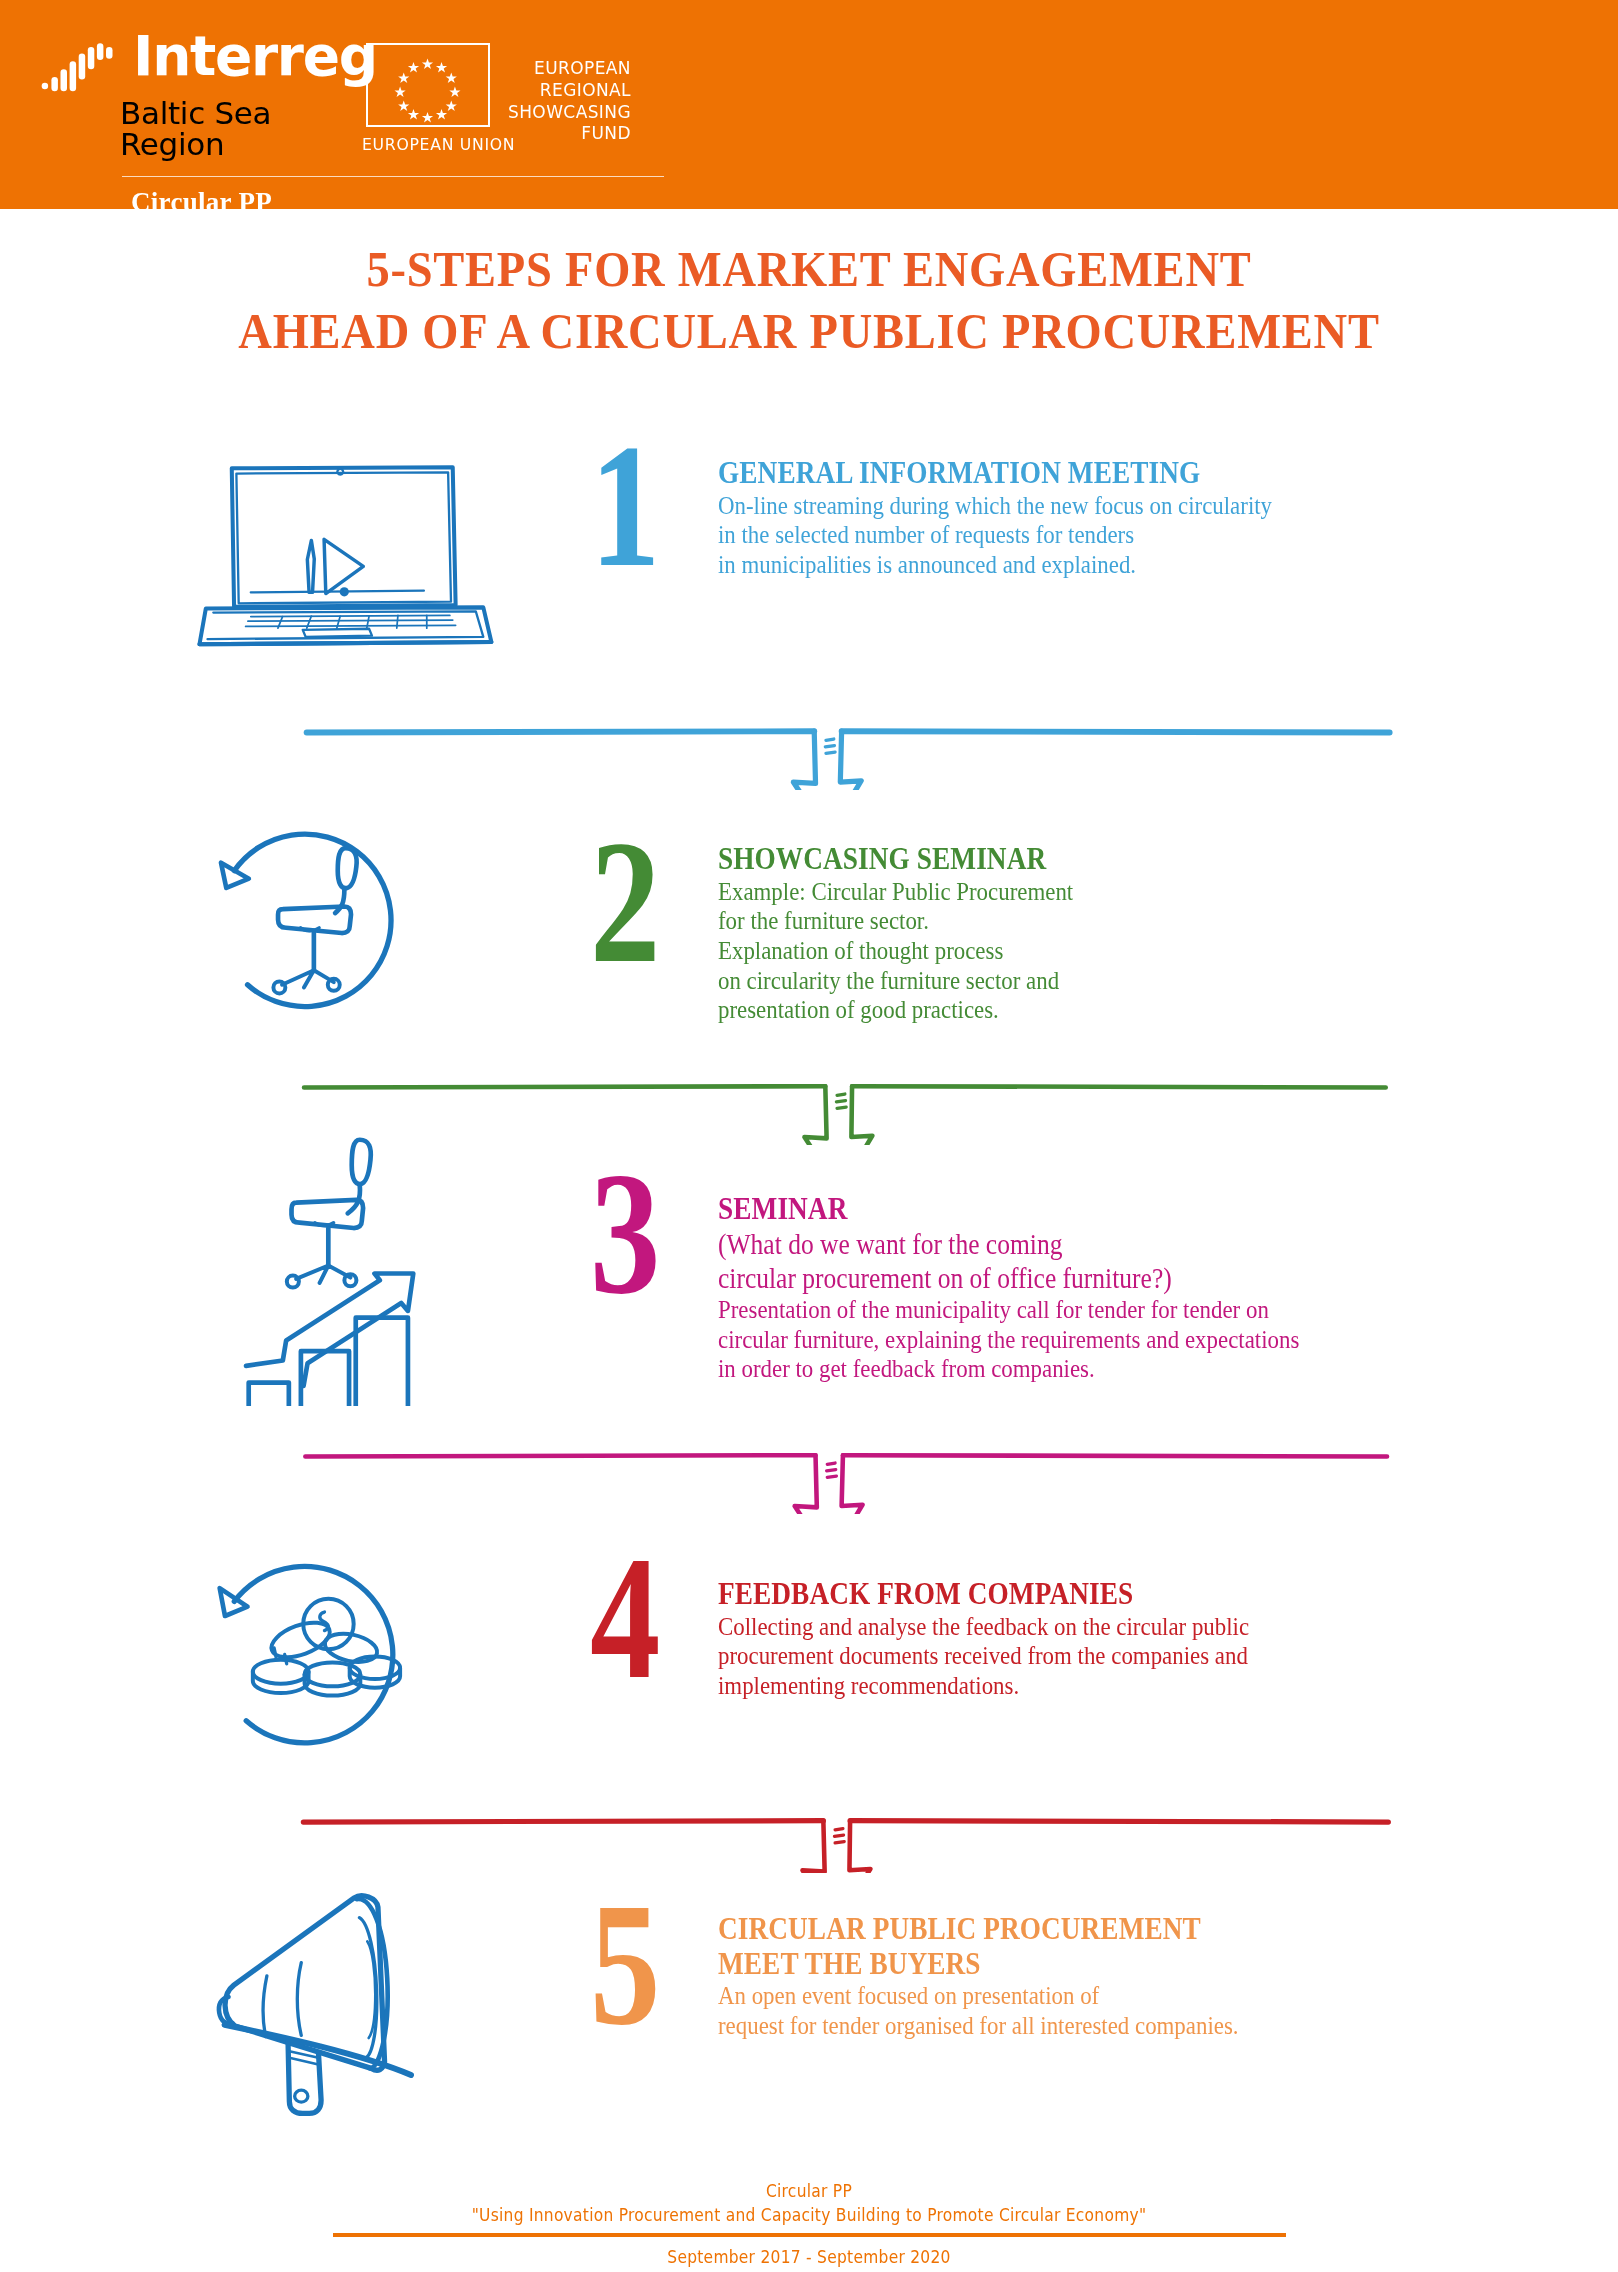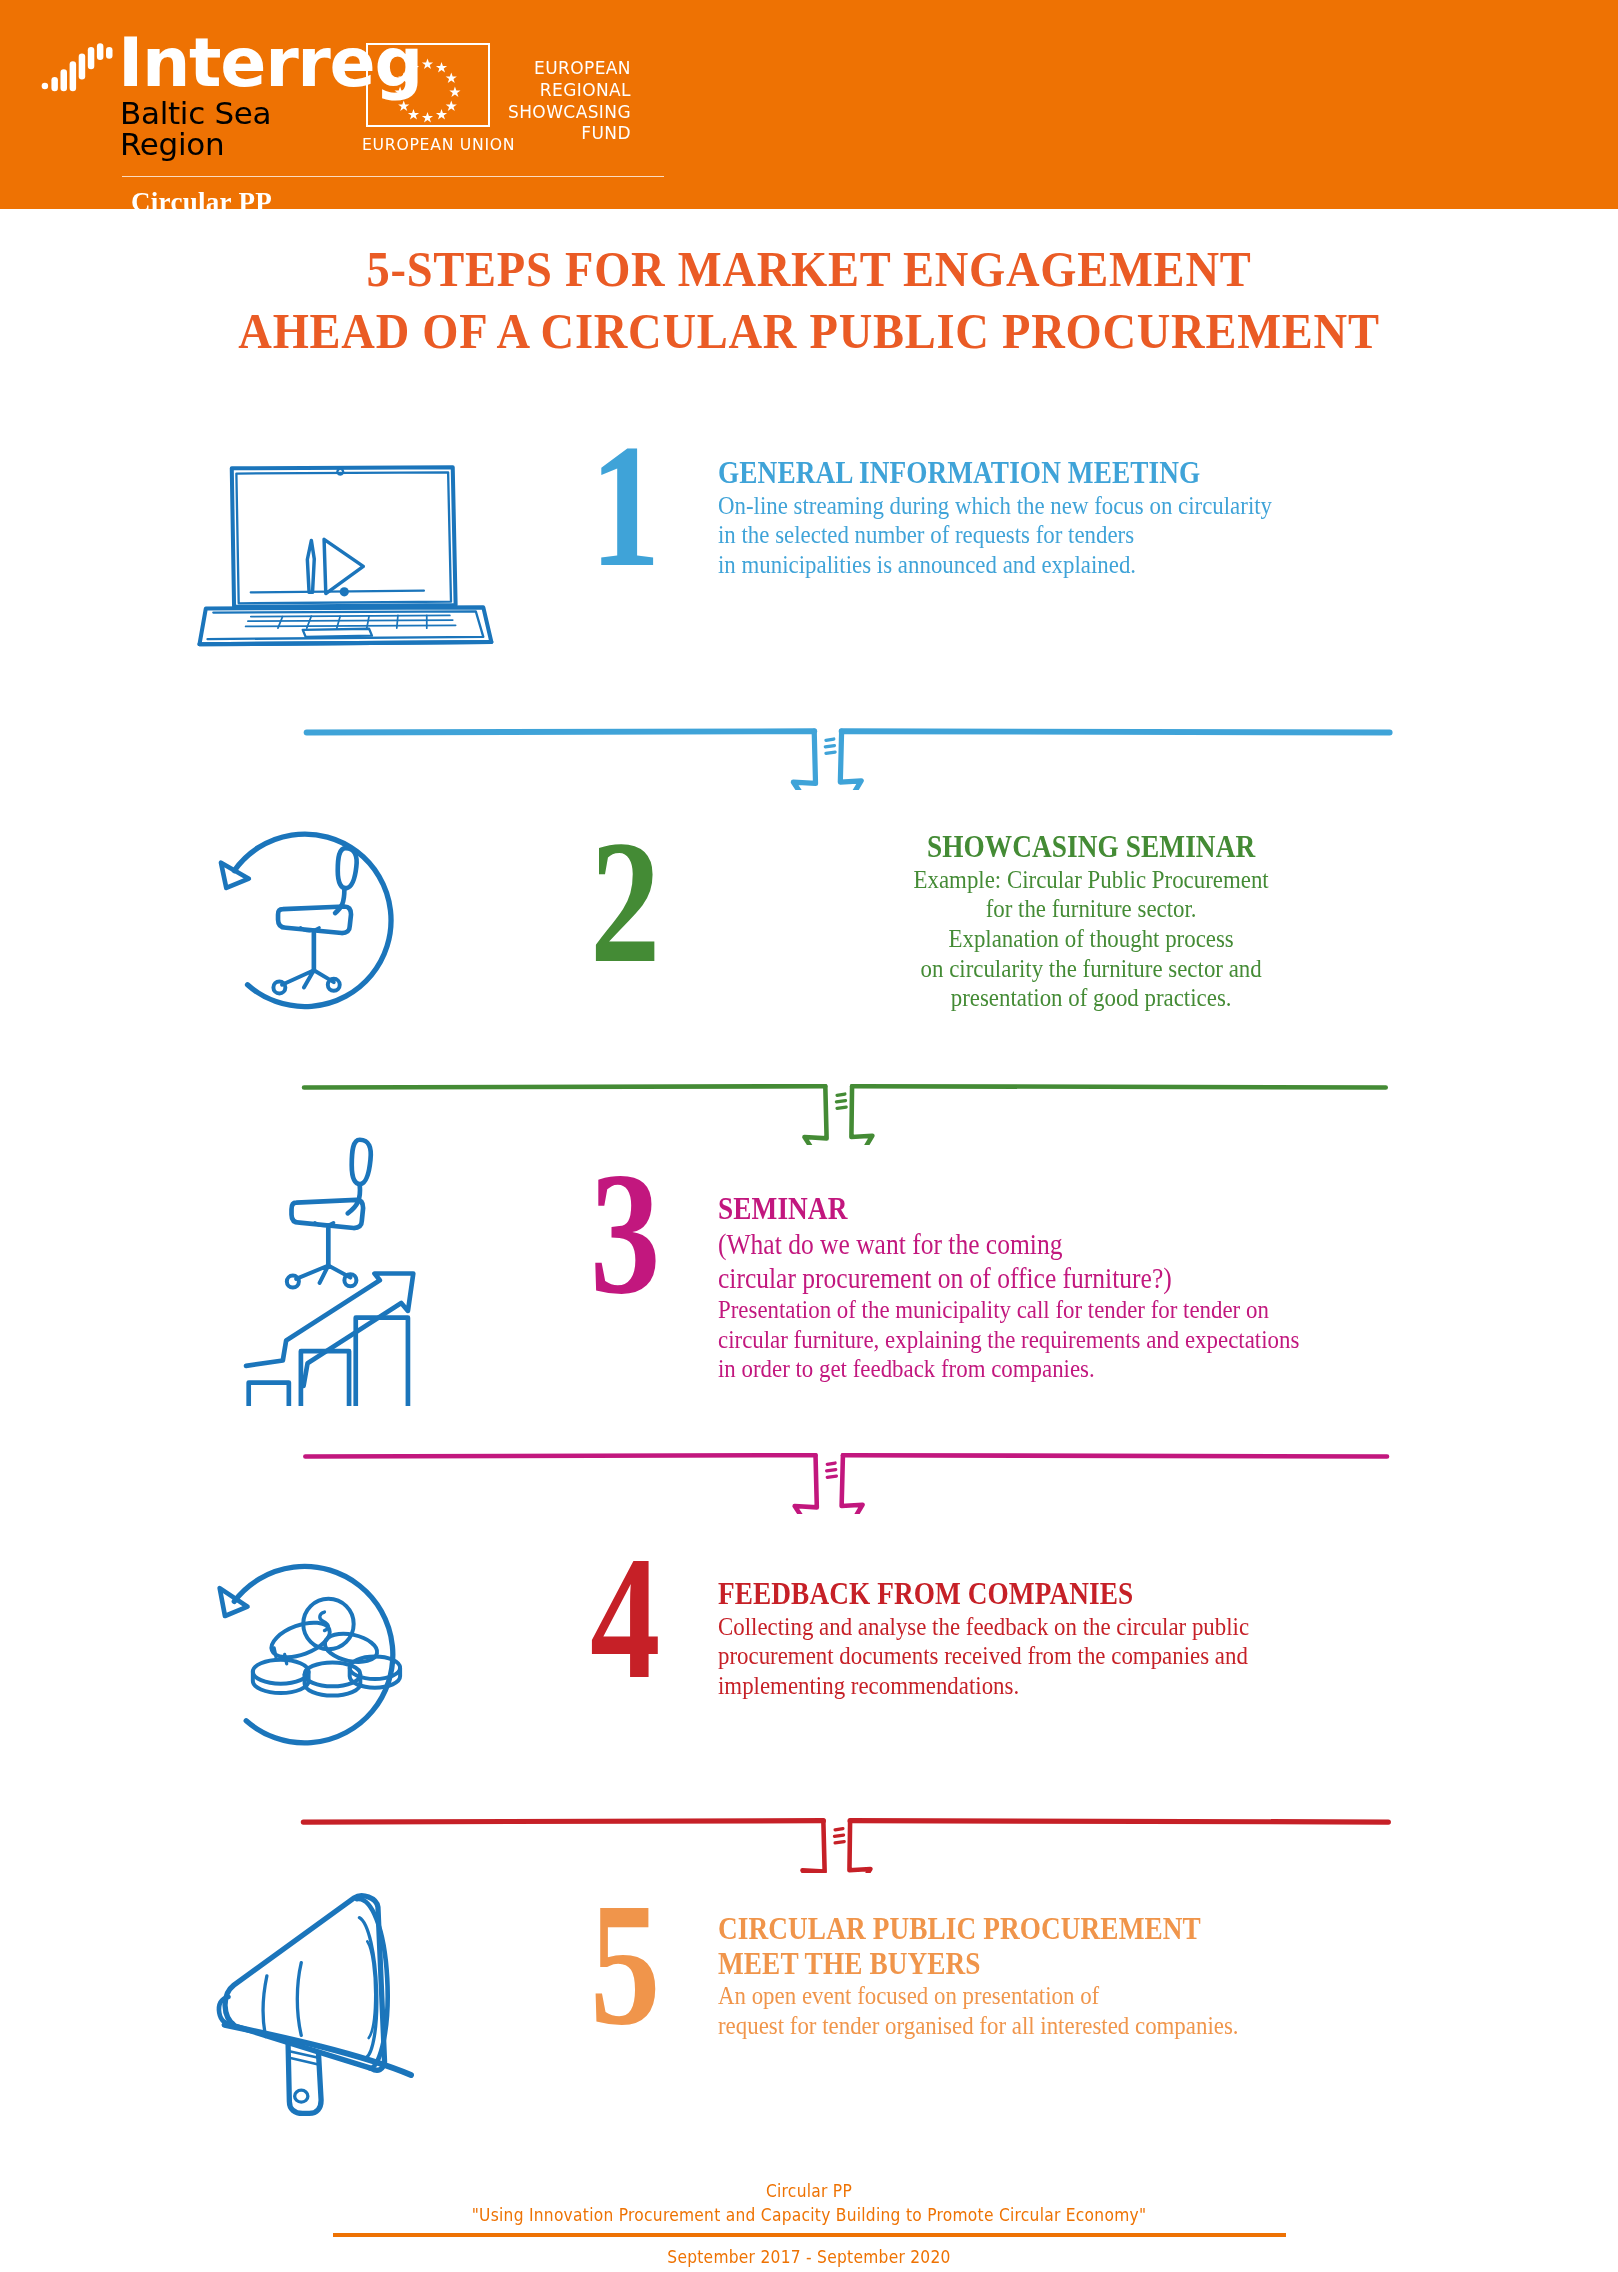--- a/index.html
+++ b/index.html
@@ -36,24 +36,24 @@
     height: 124px;
   }
   .interreg-wave {
     position: absolute;
     left: 1.3px; top: 18px;
     width: 78px;
     height: 51px;
   }
   .interreg-name {
     position: absolute;
-    left: 78px; top: 3.9px;
+    left: 93px; top: 3.9px;
     font-family: "DejaVu Sans", sans-serif;
     font-weight: bold;
-    font-size: 68px;
+    font-size: 55px;
     color: #ffffff;
     letter-spacing: -1.3px;
     line-height: 1;
   }
   .interreg-sub {
     position: absolute;
     left: 80px; top: 73px;
     font-family: "DejaVu Sans", sans-serif;
     font-weight: normal;
     font-size: 31px;
@@ -324,21 +324,21 @@
         <path d="M123 148 L216 144 c8 0 10 6 10 12 l-2 18 c0 6 -4 10 -12 10 L128 176 c-8 0 -12 -4 -12 -12 l0 -8 c0 -6 2 -8 7 -8 Z" stroke-width="7"></path>
         <path d="M170 184 L170 240" stroke-width="7"></path>
         <path d="M170 240 L122 262 M170 240 L200 258 M170 240 L155 266" stroke-width="6"></path>
         <circle cx="118" cy="266" r="9" stroke-width="6"></circle>
         <circle cx="200" cy="262" r="9" stroke-width="6"></circle>
         <path d="M150 176 c6 6 20 6 28 0" stroke-width="5"></path>
       </g>
     </svg>
   </div>
   <div class="step-num" style="left:590px; top:27px; color:#448B35;">2</div>
-  <div class="step-text" style="left:718px; top:27px; width:848px;text-align:center;">
+  <div class="step-text" style="left:718px; top:39px; width:848px;">
     <div class="step-title" style="color:#448B35;">SHOWCASING SEMINAR</div>
     <div class="step-body" style="color:#448B35;">Example: Circular Public Procurement</div>
     <div class="step-body" style="color:#448B35;">for the furniture sector.</div>
     <div class="step-body" style="color:#448B35;">Explanation of thought process</div>
     <div class="step-body" style="color:#448B35;">on circularity the furniture sector and</div>
     <div class="step-body" style="color:#448B35;">presentation of good practices.</div>
   </div>
 </div>
 
 <div class="connector" style="top:1060px;">

